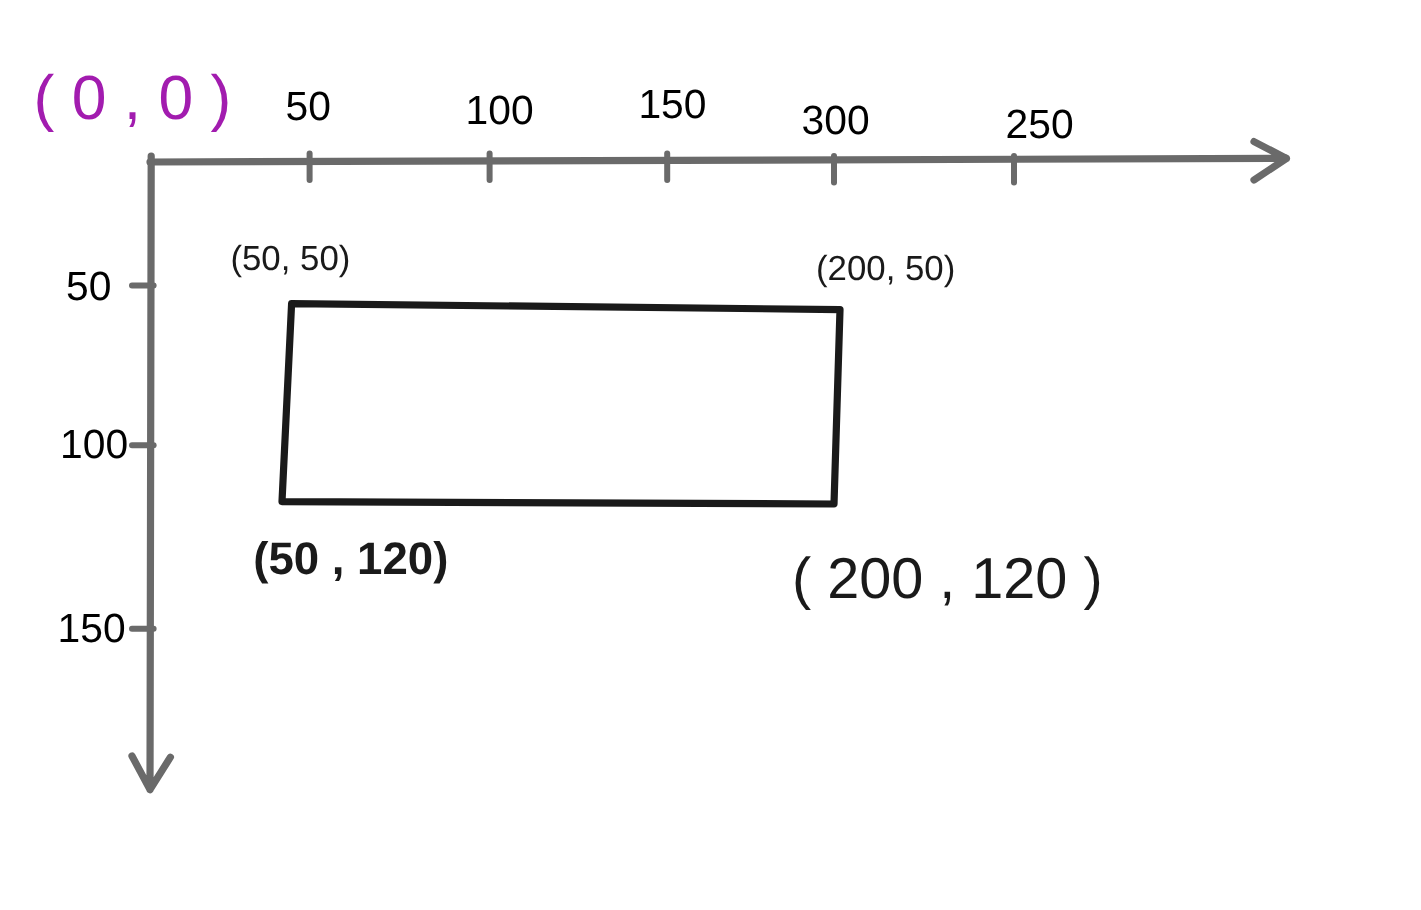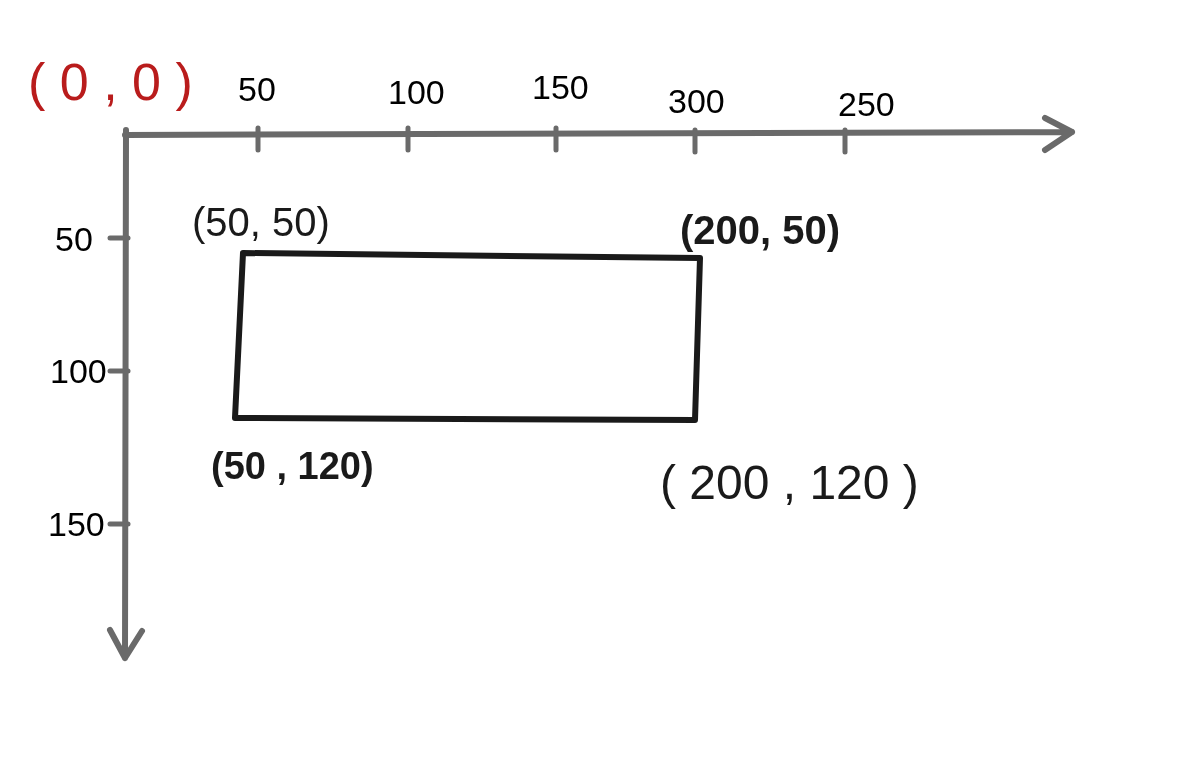--- a/index.html
+++ b/index.html
@@ -28,29 +28,29 @@
     }
     .label {
       position: absolute;
       font-size: 32px;
       color: #1a1a1a;
       user-select: none;
       white-space: nowrap;
     }
     .label.origin {
       font-size: 52px;
-      color: #b91c1c;
+      color: #a21caf;
       text-align: right;
     }
     .label.tick {
       font-size: 34px;
       color: #000000;
     }
     .label.corner {
-      font-size: 40px;
+      font-size: 29px;
       color: #1a1a1a;
     }
     .label.corner.bold {
       font-weight: bold;
       font-size: 38px;
     }
   </style>
 </head>
 <body>
 
@@ -81,17 +81,17 @@
   <div class="label tick" style="left:388px; top:73px;">100</div>
   <div class="label tick" style="left:532px; top:68px;">150</div>
   <div class="label tick" style="left:668px; top:82px;">300</div>
   <div class="label tick" style="left:838px; top:85px;">250</div>
 
   <div class="label tick" style="left:55px; top:220px;">50</div>
   <div class="label tick" style="left:50px; top:352px;">100</div>
   <div class="label tick" style="left:48px; top:505px;">150</div>
 
   <div class="label corner" style="left:192px; top:200px;">(50, 50)</div>
-  <div class="label corner" style="left:680px; top:208px;font-weight:bold;">(200, 50)</div>
+  <div class="label corner" style="left:680px; top:208px;">(200, 50)</div>
   <div class="label corner bold" style="left:183px; top:445px;margin-left:28px;">(50 , 120)</div>
   <div class="label corner" style="left:660px; top:455px; font-size:48px;">( 200 ,  120 )</div>
 
 </div>
 
 </body></html>

